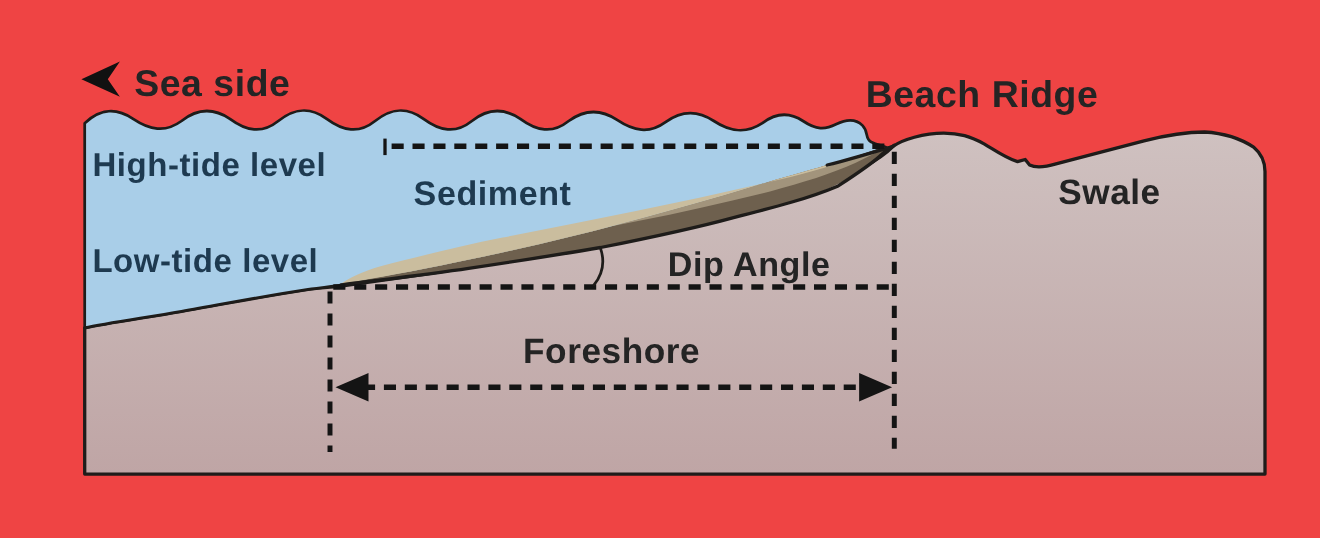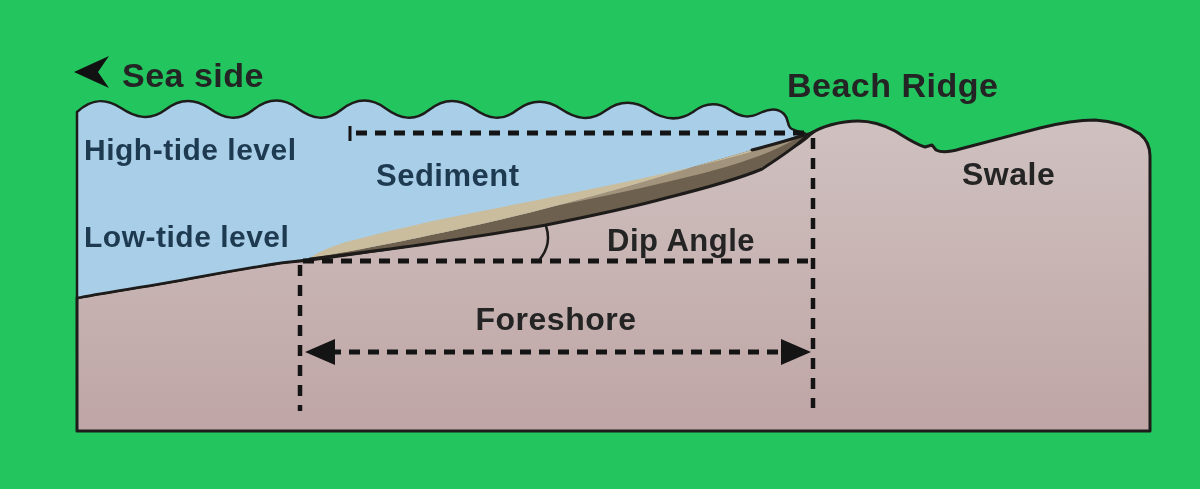--- a/index.html
+++ b/index.html
@@ -8,21 +8,21 @@
     background: #ffffff;
     width: 1200px;
     height: 489px;
     overflow: hidden;
     font-family: "Liberation Sans", "DejaVu Sans", sans-serif;
   }
   #stage {
     position: relative;
     width: 1200px;
     height: 489px;
-    background: #22c55e;
+    background: #ef4444;
   }
   svg { display: block; }
   .outline      { stroke: #1e1c1a; stroke-width: 3; stroke-linejoin: round; stroke-linecap: round; }
   .thin-outline { stroke: #1e1c1a; stroke-width: 2.5; fill: none; stroke-linecap: round; }
   .dash-h  { stroke: #141414; stroke-width: 5; fill: none; stroke-dasharray: 11 8; }
   .dash-v  { stroke: #141414; stroke-width: 4.5; fill: none; stroke-dasharray: 11 9; }
   .lbl     { font-weight: bold; letter-spacing: 0.5px; }
 </style>
 </head>
 <body>

